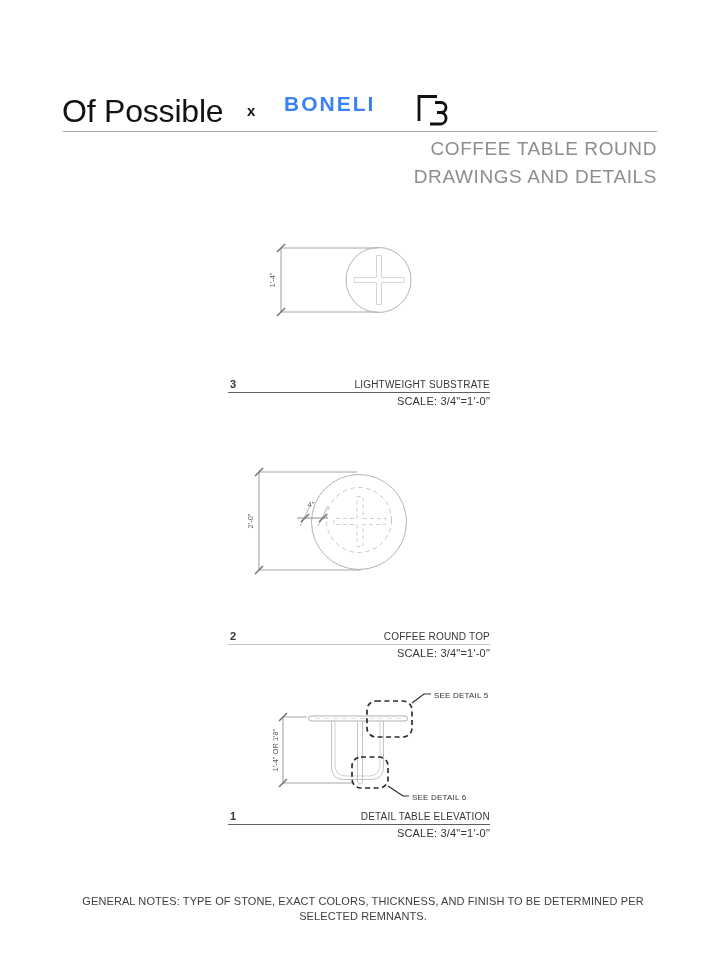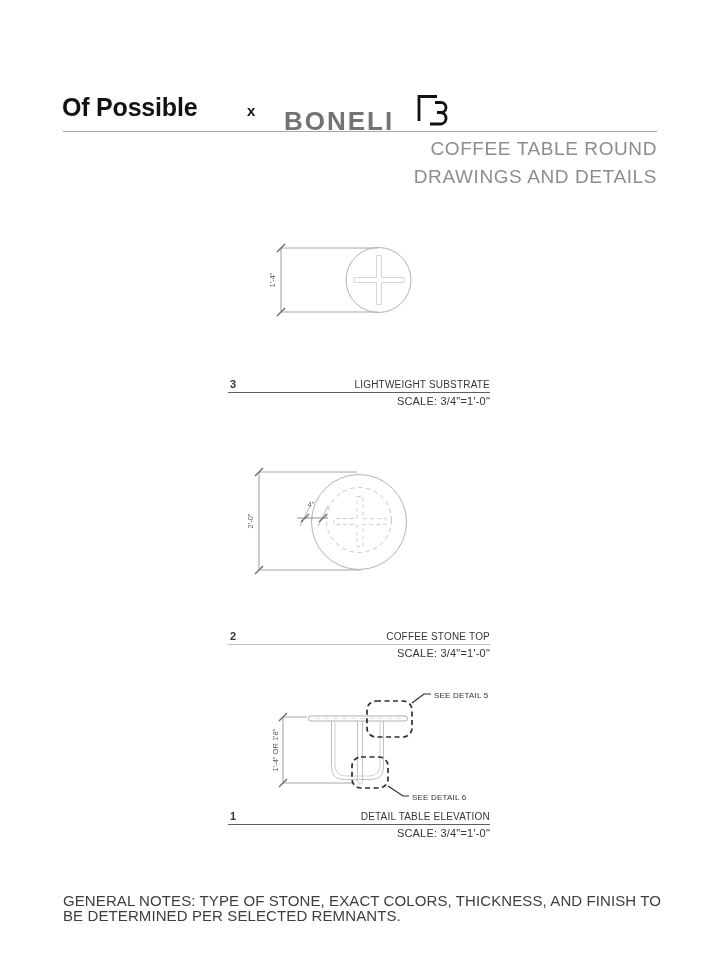--- a/index.html
+++ b/index.html
@@ -1,22 +1,22 @@
 <!DOCTYPE html>
 <html><head>
 <meta charset="utf-8">
 <style>
   html,body{margin:0;padding:0;background:#ffffff;}
   body{font-family:"Liberation Sans", sans-serif;}
   #sheet{position:relative;width:720px;height:960px;background:#fff;overflow:hidden;}
 
   
-  .brand-left{position:absolute;left:62px;top:93px;font-size:25px;font-weight:700;color:#121212;letter-spacing:-0.2px;}
+  .brand-left{position:absolute;left:62px;top:93px;font-size:32px;font-weight:400;color:#121212;letter-spacing:-0.2px;}
   .brand-sep{position:absolute;left:247px;top:102px;font-size:15px;font-weight:600;color:#121212;}
-  .brand-right{position:absolute;left:284px;top:106px;font-size:26px;font-weight:600;color:#737373;letter-spacing:2px;}
+  .brand-right{position:absolute;left:284px;top:92px;font-size:21px;font-weight:600;color:#3b82f6;letter-spacing:2px;}
   .brand-mark{position:absolute;left:410px;top:92px;}
   .header-rule{position:absolute;left:63px;top:131px;width:594px;height:0;border-top:1px solid #a8a8a8;}
   .subtitle{position:absolute;right:63px;width:400px;text-align:right;color:#8d8d8d;font-size:19px;letter-spacing:0.6px;}
   .subtitle.l1{top:138px;}
   .subtitle.l2{top:166px;}
 
   
   #linework{position:absolute;left:0;top:0;width:720px;height:960px;}
   #linework text{font-family:"Liberation Sans", sans-serif;}
   .dim-text{font-size:7.5px;fill:#5a5a5a;}
@@ -25,21 +25,21 @@
   
   .titleblock{position:absolute;left:228px;width:262px;}
   .tb-row{display:flex;justify-content:space-between;align-items:flex-end;padding-bottom:2px;}
   .tb-num{font-size:11px;font-weight:700;color:#363636;padding-left:2px;}
   .tb-title{font-size:10px;color:#363636;letter-spacing:0.2px;}
   .tb-scale{text-align:right;font-size:11px;color:#363636;padding-top:2px;letter-spacing:0.2px;}
   .rule-dark{border-bottom:1px solid #5f5f5f;}
   .rule-light{border-bottom:1px solid #c3c3c3;}
 
   
-  .notes{position:absolute;left:63px;top:894px;width:600px;font-size:15px;color:#3e3e3e;line-height:14.5px;letter-spacing:0.1px;}
+  .notes{position:absolute;left:63px;top:894px;width:600px;font-size:11px;color:#3e3e3e;line-height:14.5px;letter-spacing:0.1px;text-align:center;}
 </style>
 </head>
 <body>
 
 <div id="sheet">
 
   <div class="brand-left">Of Possible</div>
   <div class="brand-sep">x</div>
   <div class="brand-right">BONELI</div>
   <span class="brand-mark">
@@ -131,21 +131,21 @@
     <div class="tb-row rule-dark">
       <span class="tb-num">3</span>
       <span class="tb-title">LIGHTWEIGHT SUBSTRATE</span>
     </div>
     <div class="tb-scale">SCALE: 3/4"=1'-0"</div>
   </div>
 
   <div class="titleblock" style="top:630px">
     <div class="tb-row rule-light">
       <span class="tb-num">2</span>
-      <span class="tb-title">COFFEE STONE TOP</span>
+      <span class="tb-title">COFFEE ROUND TOP</span>
     </div>
     <div class="tb-scale">SCALE: 3/4"=1'-0"</div>
   </div>
 
   <div class="titleblock" style="top:810px">
     <div class="tb-row rule-dark">
       <span class="tb-num">1</span>
       <span class="tb-title">DETAIL TABLE ELEVATION</span>
     </div>
     <div class="tb-scale">SCALE: 3/4"=1'-0"</div>

